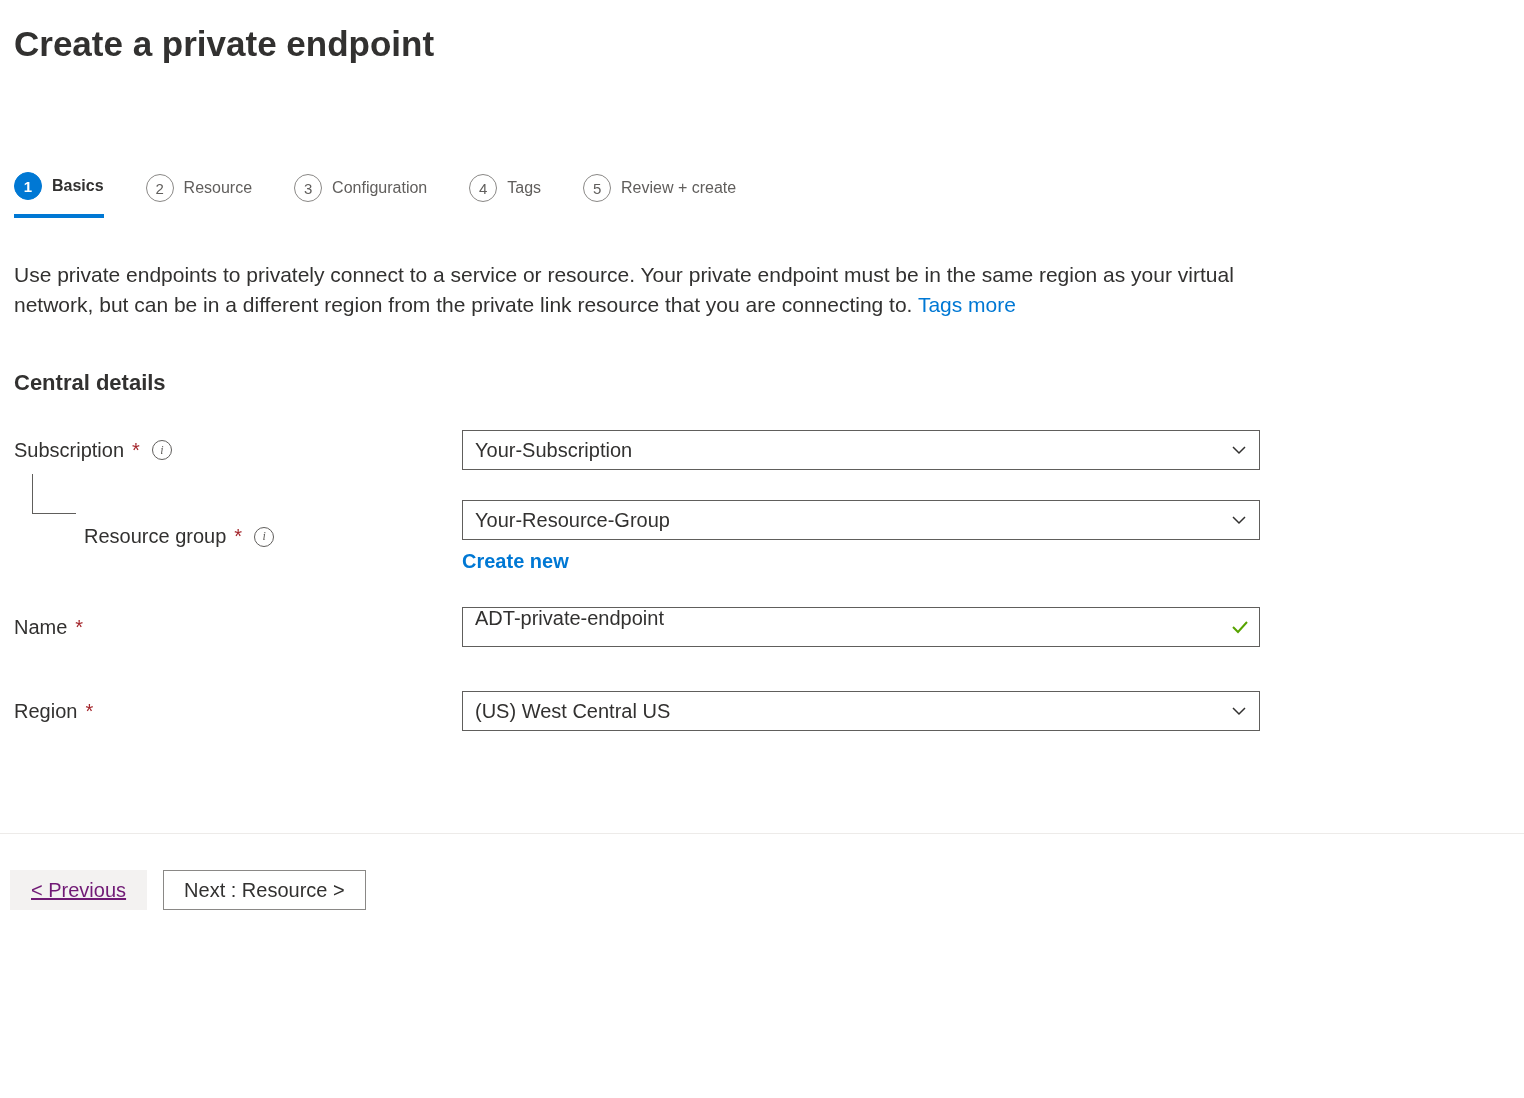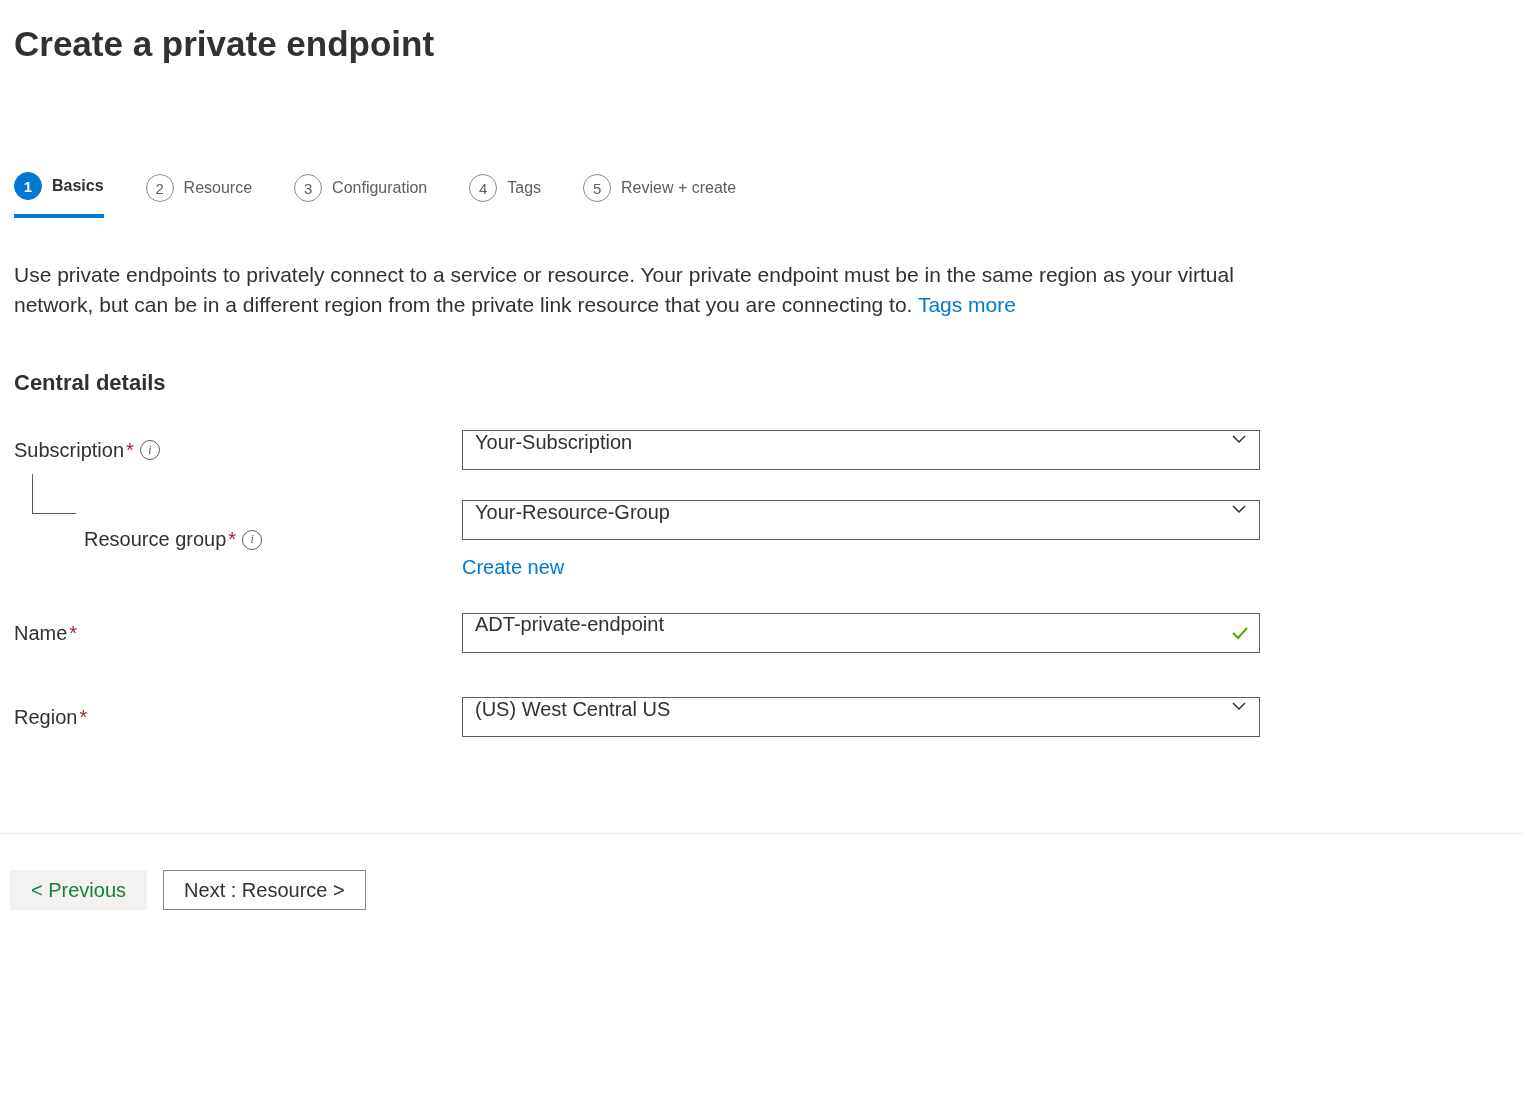--- a/index.html
+++ b/index.html
@@ -93,20 +93,21 @@
     }
     .form-row.indented-row {
       margin-top: 30px;
       position: relative;
     }
     .form-label-col {
       width: 448px;
       flex-shrink: 0;
       display: flex;
       align-items: center;
+      gap: 6px;
       font-size: 20px;
       color: #323130;
     }
     .indented-label {
       padding-left: 70px;
     }
     .tree-connector {
       position: absolute;
       left: 18px;
       top: -26px;
@@ -137,21 +138,21 @@
     .form-control-col {
       flex: 1;
       max-width: 798px;
     }
     .dropdown {
       width: 100%;
       height: 40px;
       border: 1px solid #605e5c;
       background: #ffffff;
       display: flex;
-      align-items: flex-start;
+      align-items: center;
       justify-content: space-between;
       padding: 0 12px;
       cursor: pointer;
       font-size: 20px;
       color: #323130;
     }
     .dropdown .chevron {
       width: 16px;
       height: 16px;
       display: inline-flex;
@@ -175,22 +176,23 @@
       right: 10px;
       top: 50%;
       transform: translateY(-50%);
       width: 20px;
       height: 20px;
     }
     .helper-link {
       font-size: 20px;
       color: #0078d4;
       cursor: pointer;
-      margin-top: 16px;
+      margin-top: 10px;
       display: inline-block;
+      font-weight: bold;
     }
     .footer {
       position: absolute;
       left: 0;
       right: 0;
       bottom: 188px;
       border-top: 1px solid #edebe9;
       padding: 36px 10px 0 10px;
       display: flex;
       gap: 16px;
@@ -203,22 +205,23 @@
       background: #ffffff;
       cursor: pointer;
       color: #323130;
       display: inline-flex;
       align-items: center;
       justify-content: center;
     }
     .btn.disabled {
       background: #f3f2f1;
       border-color: #f3f2f1;
-      color: #15803d;
+      color: #701a75;
       cursor: default;
+      text-decoration: underline;
     }
   </style>
 </head>
 <body>
 
 <div class="page-container">
   <h1 class="page-title">Create a private endpoint</h1>
 
   <div class="tabs-row">
     <div class="tab active">

